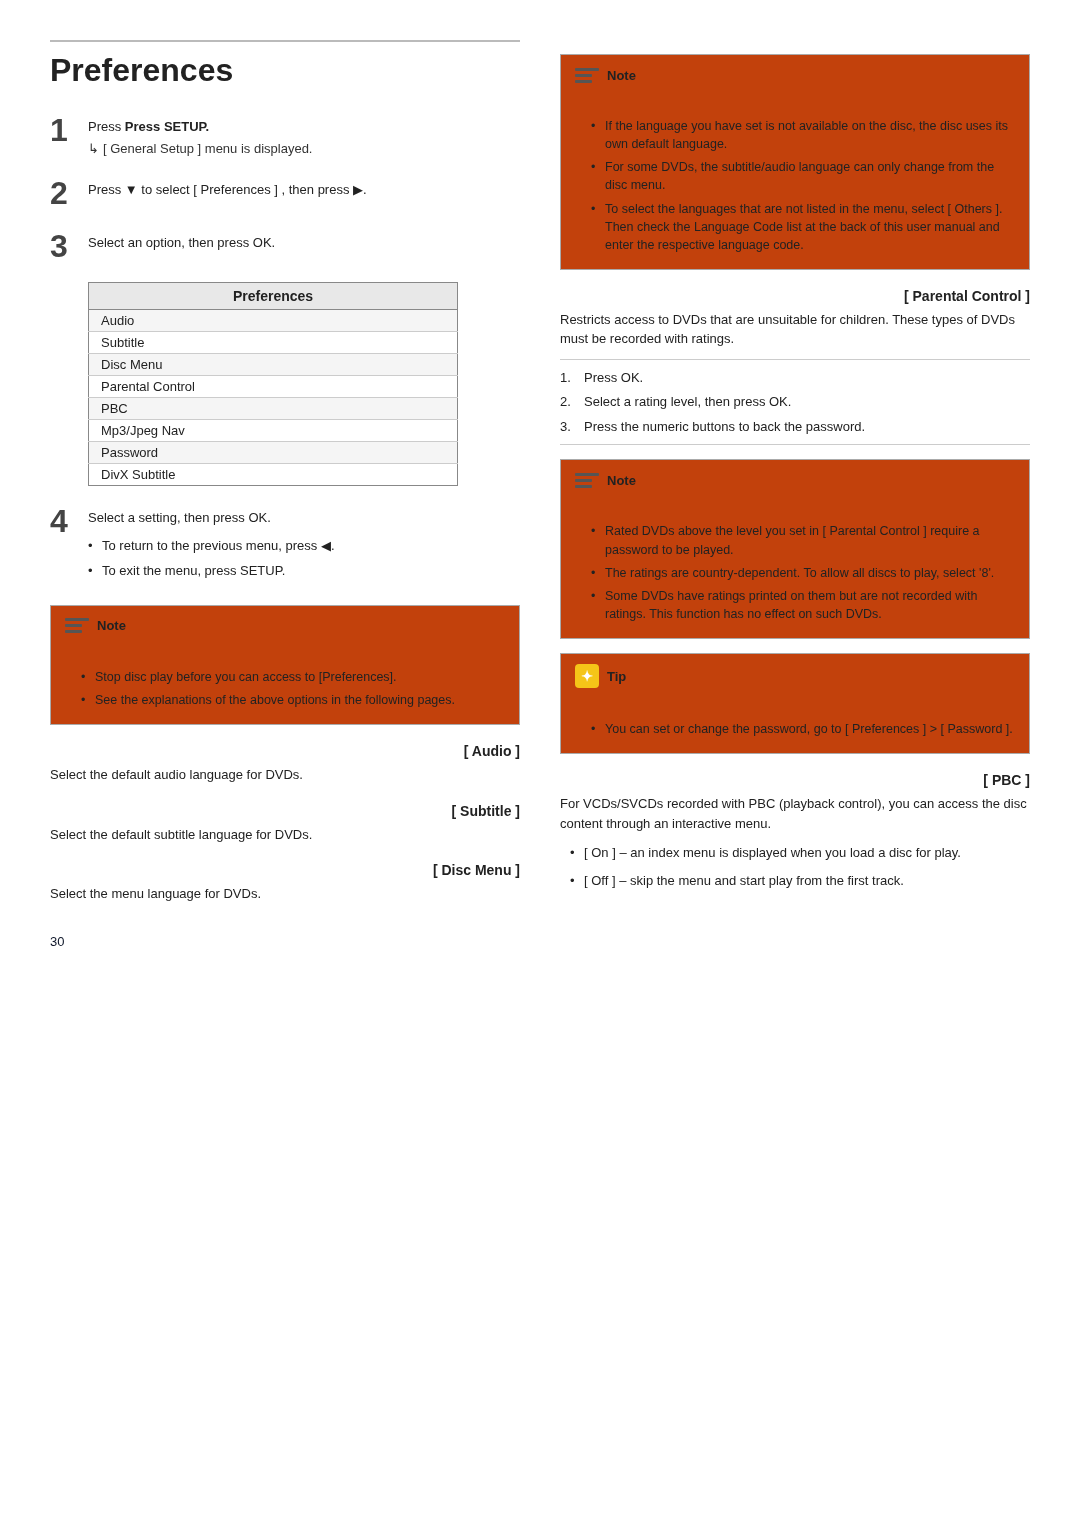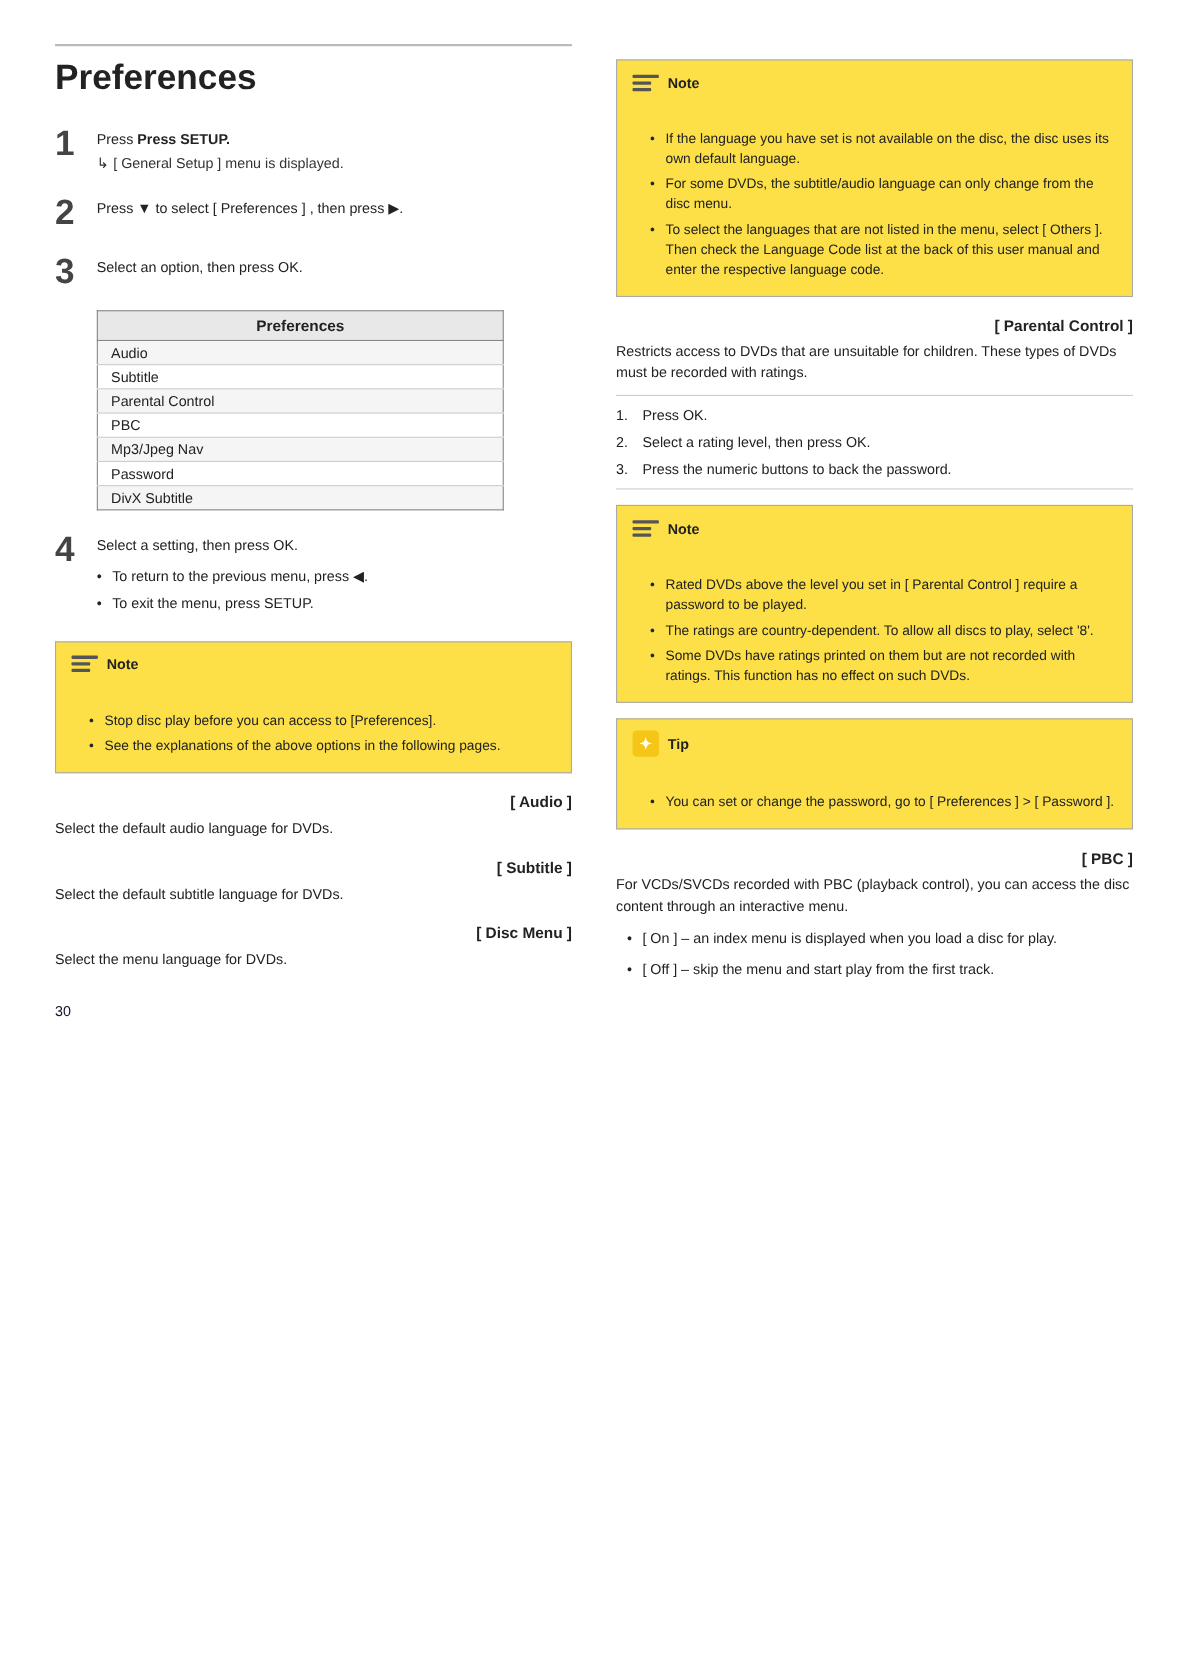--- a/index.html
+++ b/index.html
@@ -85,21 +85,21 @@
     .pref-table tr:nth-child(odd) td {
       background: #f5f5f5;
     }
     .pref-table tr:nth-child(even) td {
       background: #fff;
     }
     .note-box {
       border: 1.5px solid #aaa;
       padding: 10px 14px;
       margin: 14px 0;
-      background: #fde047;
+      background: #c2410c;
     }
     .note-header {
       display: flex;
       align-items: center;
       gap: 8px;
       font-weight: bold;
       margin-bottom: 6px;
       font-size: 13px;
     }
     .note-icon {
@@ -245,20 +245,23 @@
     </div>
 
     <table class="pref-table">
       <caption>Preferences</caption>
       <tbody id="pref-table-body">
       <tr>
             <td>Audio</td>
           </tr>
           <tr>
             <td>Subtitle</td>
+          </tr>
+          <tr>
+            <td>Disc Menu</td>
           </tr>
           <tr>
             <td>Parental Control</td>
           </tr>
           <tr>
             <td>PBC</td>
           </tr>
           <tr>
             <td>Mp3/Jpeg Nav</td>
           </tr>

